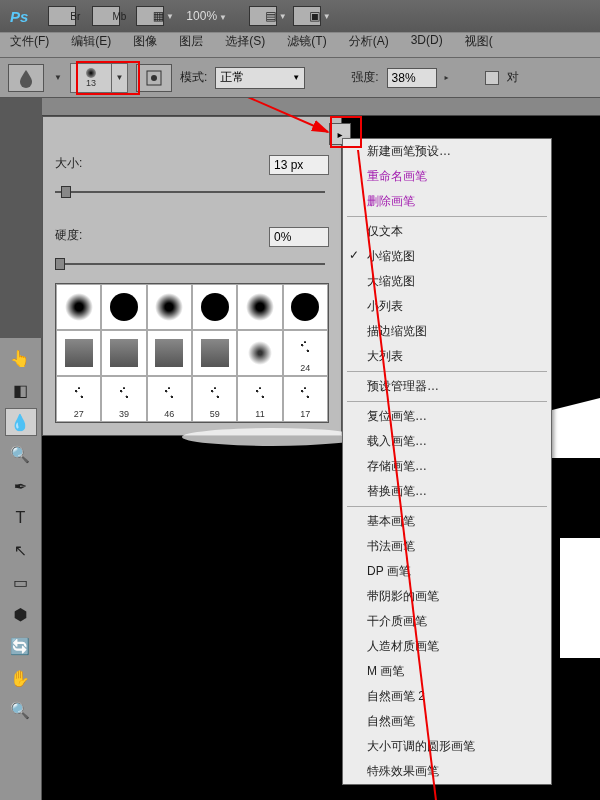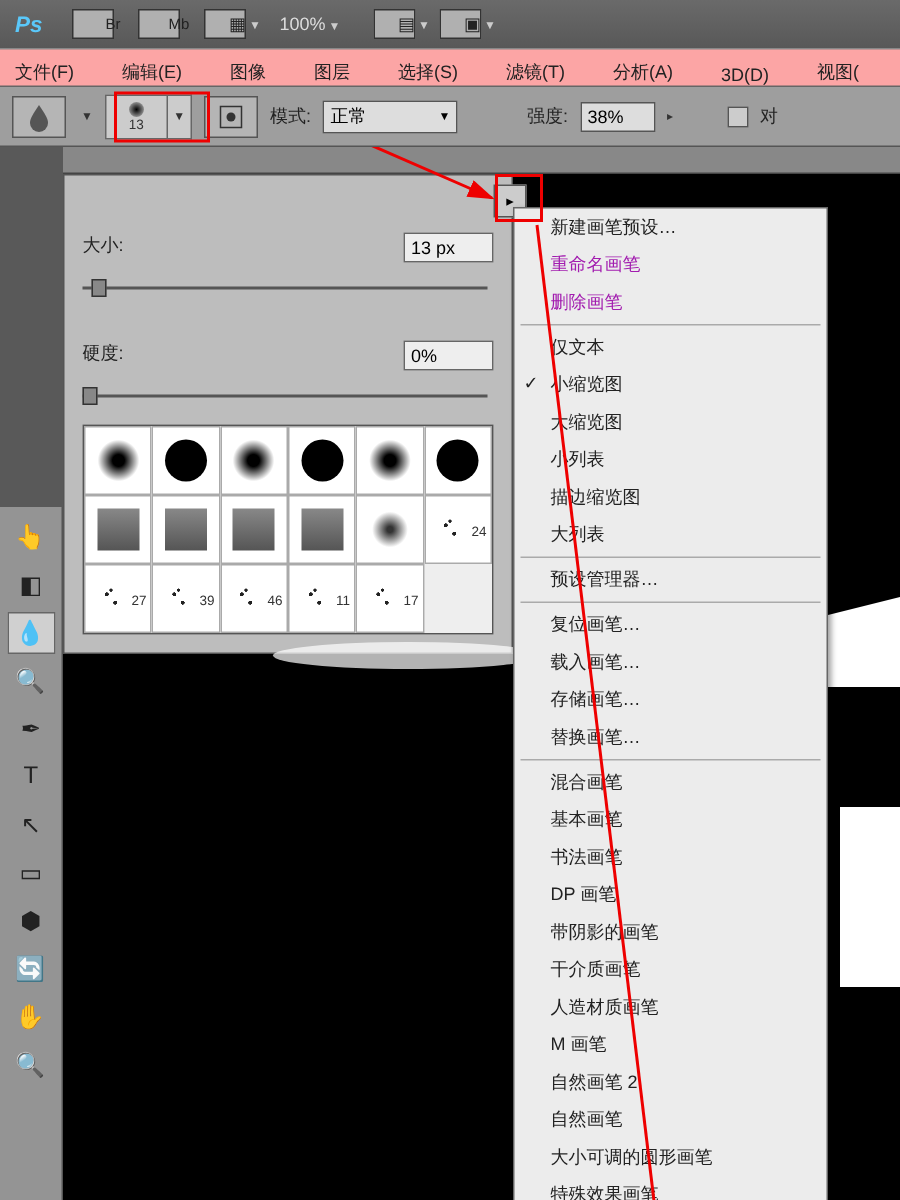--- a/index.html
+++ b/index.html
@@ -2,21 +2,21 @@
 <html><head>
 <meta charset="utf-8">
 <style>
 * { margin: 0; padding: 0; box-sizing: border-box; font-family: "Microsoft YaHei", Arial, sans-serif; font-size: 12px; }
 body { background: #484848; width: 600px; height: 800px; overflow: hidden; position: relative; }
 .titlebar { background: linear-gradient(#6a6a6a, #585858); height: 32px; display: flex; align-items: center; padding: 0 6px; gap: 16px; }
 .ps-logo { color: #5ac8fa; font-weight: bold; font-size: 15px; font-style: italic; padding: 0 4px; }
 .tb-btn { background: #b0b0b0; border: 1px solid #333; width: 26px; height: 20px; display: flex; align-items: center; justify-content: center; font-size: 10px; color: #222; padding-left: 26px; }
 .tb-text { color: #ddd; padding: 0 6px; }
 .tb-drop { color: #ccc; font-size: 8px; padding-left: 2px; }
-.menubar { background: #fca5a5; height: 26px; display: flex; align-items: flex-end; padding: 0 10px; gap: 32px; border-top: 1px solid #888; border-bottom: 1px solid #666; }
+.menubar { background: #a3a3a3; height: 26px; display: flex; align-items: flex-start; padding: 0 10px; gap: 22px; border-top: 1px solid #888; border-bottom: 1px solid #666; }
 .menubar span { color: #222; cursor: default; }
 .options-bar { background: #9e9e9e; height: 40px; display: flex; align-items: center; padding: 0 8px; gap: 8px; border-bottom: 1px solid #555; position: relative; }
 .opt-tool { width: 36px; height: 28px; background: #b5b5b5; border: 1px solid #555; display: flex; align-items: center; justify-content: center; }
 .opt-brush { width: 42px; height: 30px; background: #ccc; border: 1px solid #666; display: flex; flex-direction: column; align-items: center; justify-content: center; position: relative; }
 .opt-brush .dot { width: 10px; height: 10px; background: radial-gradient(#000, rgba(0,0,0,0)); border-radius: 50%; }
 .opt-brush .sz { font-size: 9px; color: #333; }
 .opt-dd { width: 16px; height: 30px; background: #ccc; border: 1px solid #666; border-left: none; display: flex; align-items: center; justify-content: center; color: #333; font-size: 8px; }
 .opt-label { color: #222; }
 .opt-select { width: 90px; height: 22px; background: #ddd; border: 1px solid #555; padding: 0 4px; display: flex; align-items: center; justify-content: space-between; }
 .opt-pct { width: 50px; height: 20px; background: #ddd; border: 1px solid #555; padding: 0 4px; display: flex; align-items: center; }
@@ -31,21 +31,21 @@
 .rulers-h { position: absolute; top: 0; left: 0; right: 0; height: 18px; background: #888; border-bottom: 1px solid #444; }
 .brush-panel { position: absolute; top: 18px; left: 0; width: 300px; background: #bdbdbd; border: 1px solid #555; padding: 12px; }
 .bp-row { display: flex; margin-bottom: 8px; gap: 6px; margin-top: 26px; }
 .bp-label { color: #222; width: 50px; }
 .bp-input { width: 60px; height: 20px; background: #eee; border: 1px solid #666; padding: 0 4px; display: flex; align-items: center; }
 .bp-slider { width: 270px; height: 18px; position: relative; margin-bottom: 10px; }
 .bp-track { position: absolute; top: 8px; width: 100%; height: 2px; background: #555; }
 .bp-thumb { position: absolute; top: 3px; width: 10px; height: 12px; background: #888; border: 1px solid #333; }
 .bp-flyout { position: absolute; top: 6px; right: -10px; width: 22px; height: 22px; background: #ccc; border: 1px solid #555; display: flex; align-items: center; justify-content: center; font-size: 10px; }
 .brush-grid { background: #eee; border: 1px solid #555; display: grid; grid-template-columns: repeat(6, 1fr); gap: 0; }
-.brush-cell { height: 46px; border: 1px solid #aaa; display: flex; align-items: center; justify-content: center; background: #fff; }
+.brush-cell { height: 46px; border: 1px solid #aaa; display: flex; flex-direction: column; align-items: center; justify-content: center; background: #fff; }
 .brush-cell .swatch { width: 28px; height: 28px; }
 .brush-cell .num { font-size: 9px; color: #333; margin-top: 1px; }
 .context-menu { position: absolute; top: 40px; left: 342px; width: 210px; background: #ececec; border: 1px solid #666; box-shadow: 2px 2px 4px rgba(0,0,0,0.4); }
 .cm-item { padding: 4px 16px 4px 24px; color: #222; position: relative; }
 .cm-item.disabled { color: #a21caf; }
 .cm-sep { height: 1px; background: #aaa; margin: 2px 4px; }
 .cm-check { position: absolute; left: 6px; top: 4px; }
 .white-shape { position: absolute; background: #fff; }
 </style>
 </head>
@@ -226,20 +226,24 @@
             <div class="swatch" style="background: radial-gradient(circle at 40% 40%, rgb(34, 34, 34) 5%, transparent 6%), radial-gradient(circle at 60% 60%, rgb(34, 34, 34) 5%, transparent 6%), radial-gradient(circle at 50% 30%, rgb(34, 34, 34) 4%, transparent 5%);"></div>
             <div class="num">27</div>
           </div>
           <div class="brush-cell">
             <div class="swatch" style="background: radial-gradient(circle at 40% 40%, rgb(34, 34, 34) 5%, transparent 6%), radial-gradient(circle at 60% 60%, rgb(34, 34, 34) 5%, transparent 6%), radial-gradient(circle at 50% 30%, rgb(34, 34, 34) 4%, transparent 5%);"></div>
             <div class="num">39</div>
           </div>
           <div class="brush-cell">
             <div class="swatch" style="background: radial-gradient(circle at 40% 40%, rgb(34, 34, 34) 5%, transparent 6%), radial-gradient(circle at 60% 60%, rgb(34, 34, 34) 5%, transparent 6%), radial-gradient(circle at 50% 30%, rgb(34, 34, 34) 4%, transparent 5%);"></div>
             <div class="num">46</div>
+          </div>
+          <div class="brush-cell">
+            <div class="swatch" style="background: radial-gradient(circle at 40% 40%, rgb(34, 34, 34) 5%, transparent 6%), radial-gradient(circle at 60% 60%, rgb(34, 34, 34) 5%, transparent 6%), radial-gradient(circle at 50% 30%, rgb(34, 34, 34) 4%, transparent 5%);"></div>
+            <div class="num">59</div>
           </div>
           <div class="brush-cell">
             <div class="swatch" style="background: radial-gradient(circle at 40% 40%, rgb(34, 34, 34) 5%, transparent 6%), radial-gradient(circle at 60% 60%, rgb(34, 34, 34) 5%, transparent 6%), radial-gradient(circle at 50% 30%, rgb(34, 34, 34) 4%, transparent 5%);"></div>
             <div class="num">11</div>
           </div>
           <div class="brush-cell">
             <div class="swatch" style="background: radial-gradient(circle at 40% 40%, rgb(34, 34, 34) 5%, transparent 6%), radial-gradient(circle at 60% 60%, rgb(34, 34, 34) 5%, transparent 6%), radial-gradient(circle at 50% 30%, rgb(34, 34, 34) 4%, transparent 5%);"></div>
             <div class="num">17</div>
           </div>
         </div>
@@ -262,21 +266,20 @@
       <div class="cm-item">描边缩览图</div>
       <div class="cm-item">大列表</div>
       <div class="cm-sep"></div>
       <div class="cm-item">预设管理器…</div>
       <div class="cm-sep"></div>
       <div class="cm-item">复位画笔…</div>
       <div class="cm-item">载入画笔…</div>
       <div class="cm-item">存储画笔…</div>
       <div class="cm-item">替换画笔…</div>
       <div class="cm-sep"></div>
-      <div class="cm-item">混合画笔</div>
       <div class="cm-item">基本画笔</div>
       <div class="cm-item">书法画笔</div>
       <div class="cm-item">DP 画笔</div>
       <div class="cm-item">带阴影的画笔</div>
       <div class="cm-item">干介质画笔</div>
       <div class="cm-item">人造材质画笔</div>
       <div class="cm-item">M 画笔</div>
       <div class="cm-item">自然画笔 2</div>
       <div class="cm-item">自然画笔</div>
       <div class="cm-item">大小可调的圆形画笔</div>

